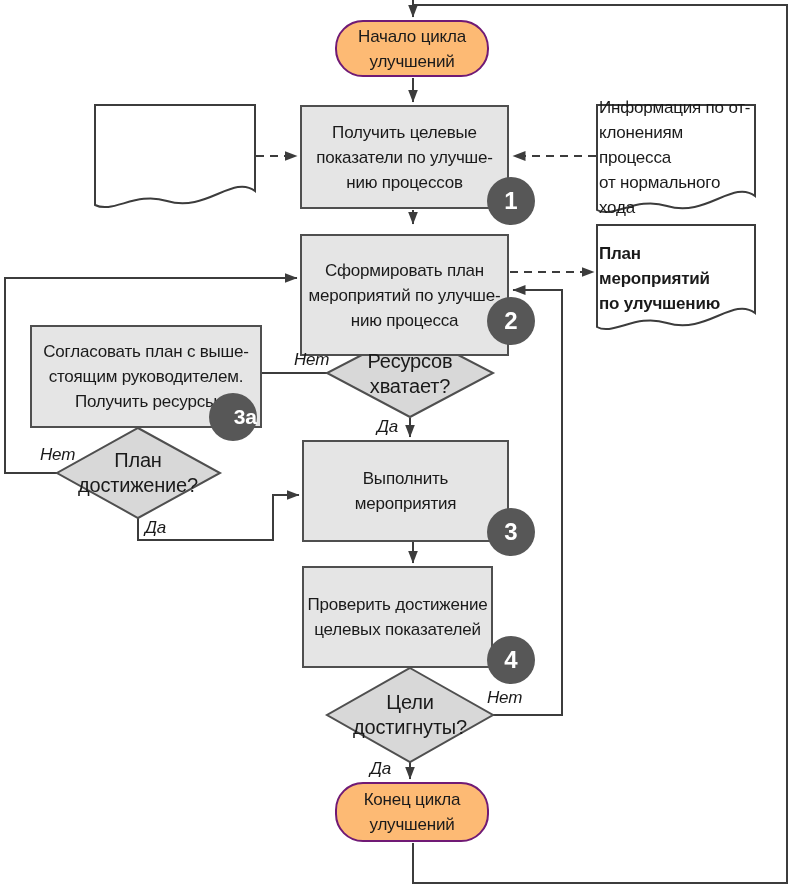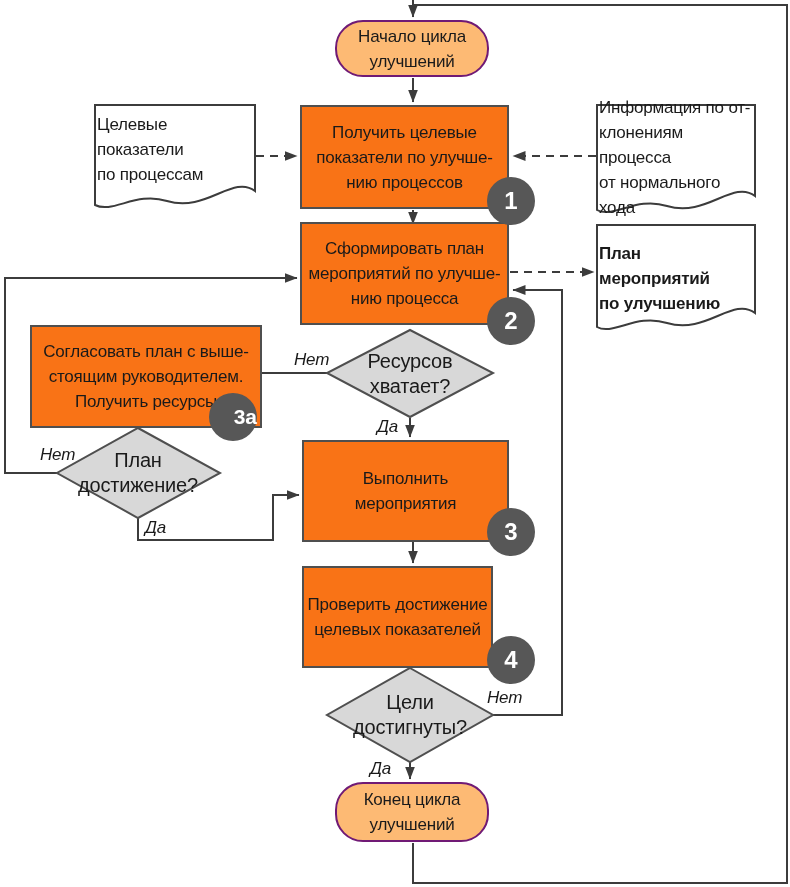--- a/index.html
+++ b/index.html
@@ -5,21 +5,21 @@
   html,body{margin:0;padding:0;background:#ffffff;}
   .canvas{
     position:relative;width:790px;height:887px;background:#ffffff;overflow:hidden;
     font-family:"Liberation Sans", sans-serif;color:#1a1a1a;
   }
   .layer{position:absolute;left:0;top:0;}
   .node{
     position:absolute;box-sizing:border-box;display:flex;align-items:center;justify-content:center;
     text-align:center;white-space:pre-line;font-size:17px;line-height:25px;letter-spacing:-0.2px;
   }
-  .process{background:#f97316;border:2px solid #4f4f4f;}
+  .process{background:#e5e5e5;border:2px solid #4f4f4f;}
   .terminal{background:#fdba74;border:2px solid #701a75;border-radius:28px;}
   .doc-text{position:absolute;box-sizing:border-box;display:flex;align-items:center;justify-content:center;
     white-space:pre-line;font-size:17px;line-height:25px;letter-spacing:-0.2px;font-weight:bold;}
   .diamond-text{position:absolute;box-sizing:border-box;display:flex;align-items:center;justify-content:center;
     text-align:center;white-space:pre-line;font-size:20px;line-height:25px;letter-spacing:-0.2px;}
   .badge{
     position:absolute;width:48px;height:48px;border-radius:50%;background:#575757;color:#ffffff;
     display:flex;align-items:center;justify-content:center;font-size:24px;font-weight:bold;z-index:5;
   }
   .badge.small{font-size:21px;justify-content:flex-end;}
@@ -84,21 +84,21 @@
   <div class="node terminal" style="left:335px;top:782px;width:154px;height:60px">
     <span>Конец цикла
 улучшений</span>
   </div>
 
   <div class="node process" style="left:300px;top:105px;width:209px;height:104px">
     <span>Получить целевые
 показатели по улучше-
 нию процессов</span>
   </div>
-  <div class="node process" style="left:300px;top:222px;width:209px;height:103px">
+  <div class="node process" style="left:300px;top:234px;width:209px;height:122px">
     <span>Сформировать план
 мероприятий по улучше-
 нию процесса</span>
   </div>
   <div class="node process" style="left:30px;top:325px;width:232px;height:103px">
     <span>Согласовать план с выше-
 стоящим руководителем.
 Получить ресурсы</span>
   </div>
   <div class="node process" style="left:302px;top:440px;width:207px;height:102px">
@@ -119,22 +119,20 @@
   <div class="badge small" style="left:209px;top:393px">
     <span>3а</span>
   </div>
   <div class="badge" style="left:487px;top:508px">
     <span>3</span>
   </div>
   <div class="badge" style="left:487px;top:636px">
     <span>4</span>
   </div>
 
-  <div class="doc-text" style="left:97px;top:113px;width:156px;height:72px;font-weight:normal">Целевые показатели
-по процессам</div>
   <div class="doc-text" style="left:599px;top:113px;width:154px;height:88px;font-weight:normal">Информация по от-
 клонениям процесса
 от нормального хода</div>
   <div class="doc-text" style="left:599px;top:242px;width:154px;height:72px;font-weight:bold">План мероприятий
 по улучшению</div>
 
   <div class="diamond-text" style="left:330px;top:340px;width:160px;height:67px">Ресурсов
 хватает?</div>
   <div class="diamond-text" style="left:58px;top:440px;width:160px;height:66px">План
 достижение?</div>

